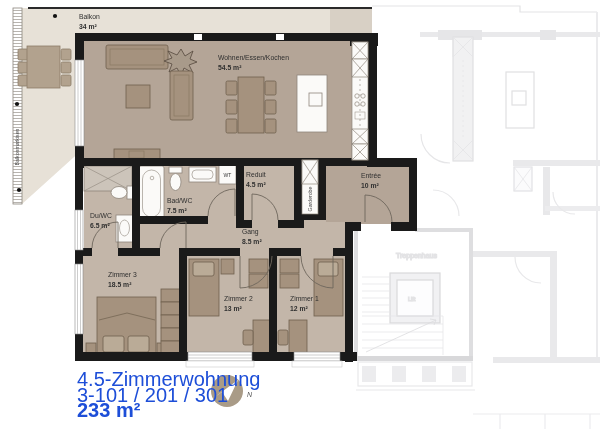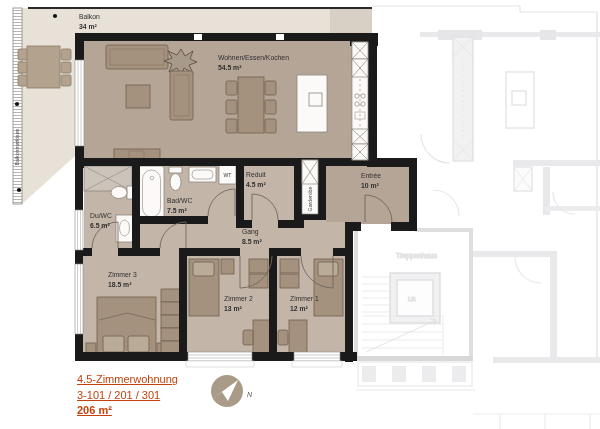--- a/index.html
+++ b/index.html
@@ -5,21 +5,21 @@
   html,body{margin:0;padding:0;background:#ffffff;}
   .stage{position:relative;width:600px;height:429px;background:#ffffff;overflow:hidden;
          font-family:"Liberation Sans", sans-serif;}
   svg{position:absolute;left:0;top:0;}
   svg text{font-family:"Liberation Sans", sans-serif;fill:#333;}
   .room-name{font-size:6.8px;fill:#2f2f2f;}
   .room-area{font-size:6.8px;font-weight:bold;fill:#2f2f2f;}
   .tiny-label{font-size:5.2px;fill:#4a4a4a;}
   .neighbor-label{font-size:7px;fill:#d2d2d4;}
   .neighbor-label-sm{font-size:5.5px;fill:#cfcfd1;}
-  .legend{position:absolute;left:77px;top:372px;color:#c2410c;font-size:11px;line-height:15.5px;text-decoration:underline;}
+  .legend{position:absolute;left:77px;top:372px;color:#1d4ed8;font-size:20px;line-height:15.5px;}
   .legend .bold{font-weight:bold;}
   .north-n{font-size:7px;font-style:italic;fill:#555;}
 </style>
 </head>
 <body>
 
 <div class="stage">
 <svg width="600" height="429" viewBox="0 0 600 429">
   <defs>
     <pattern id="hatch" width="4" height="3" patternUnits="userSpaceOnUse">
@@ -324,15 +324,15 @@
   <g>
     <circle cx="227" cy="391" r="16" fill="#a99b87"></circle>
     <path fill="#ffffff" d="M238,380 L212,399 L222,392 L228,401 Z"></path>
     <text x="247" y="397" class="north-n">N</text>
   </g>
 </svg>
 
 <div class="legend">
   <div>4.5-Zimmerwohnung</div>
   <div>3-101 / 201 / 301</div>
-  <div class="bold">206 m²</div>
+  <div class="bold">233 m²</div>
 </div>
 </div>
 
 </body></html>

